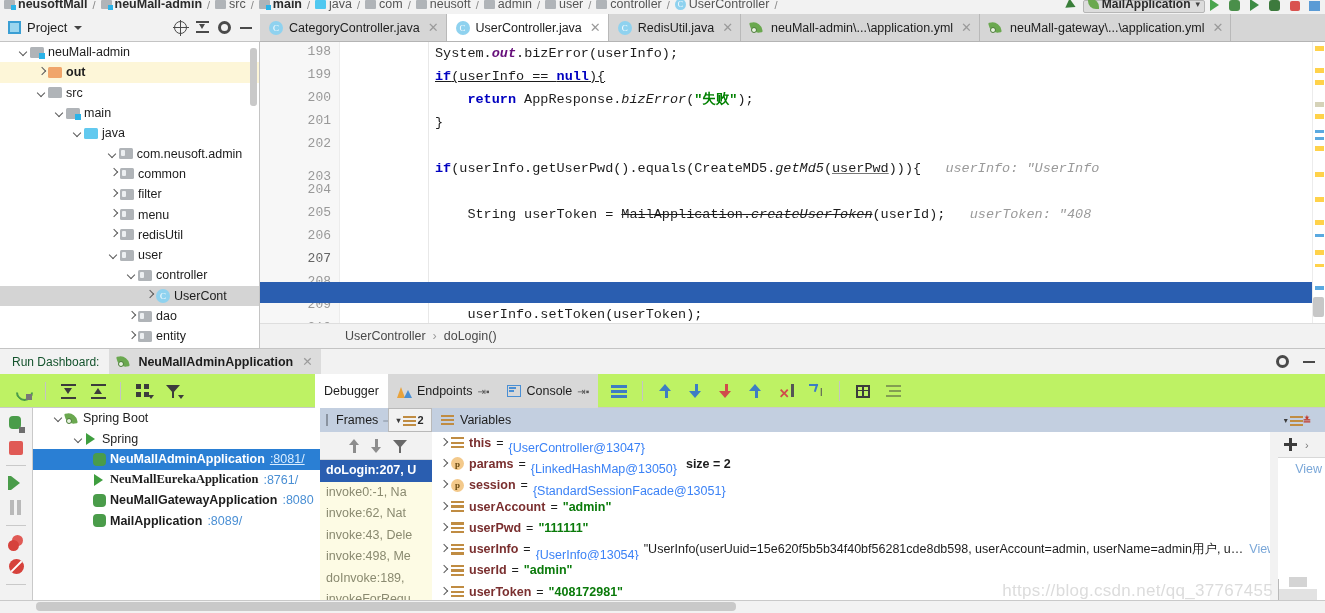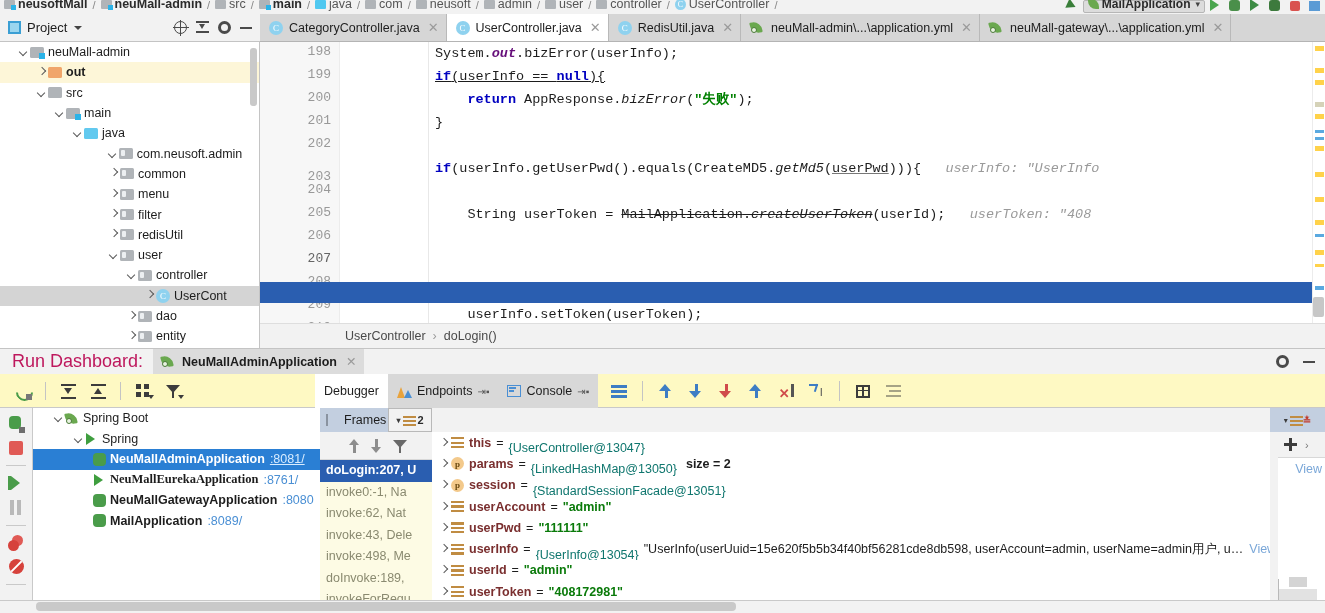--- a/index.html
+++ b/index.html
@@ -162,31 +162,31 @@
     font-size:12.5px; color:#4a4a4a; border-top:1px solid #dedede;
   }
   .ed-crumb .sep { margin:0 7px; color:#999; }
 
   
   .rd-header {
     position:absolute; left:0; top:348px; width:1325px; height:26px;
     background:#f2f2f2; border-top:1px solid #c4c4c4;
     display:flex; align-items:center;
   }
-  .rd-title { padding:0 10px 0 12px; font-size:18px; color:#be185d; }
+  .rd-title { padding:0 10px 0 12px; font-size:12px; color:#14532d; }
   .rd-tab {
     display:flex; align-items:center; gap:6px; height:26px; padding:0 8px;
     background:#dcdcdc; font-size:12.5px; font-weight:bold; color:#1d1d1d;
   }
   .rd-hdr-right { margin-left:auto; display:flex; align-items:center; gap:14px; padding-right:10px; }
 
   
   .dbg-toolbar {
     position:absolute; left:0; top:374px; width:1325px; height:34px;
-    background:#fef9c3; border-bottom:1px solid #c9c9c9;
+    background:#bef264; border-bottom:1px solid #c9c9c9;
   }
   .tb-left { position:absolute; left:0; top:0; width:315px; height:34px;
              display:flex; align-items:center; gap:0px; padding-left:8px; }
   .tb-sep { width:1px; height:18px; background:#c4c4c4; margin:0 7px; }
   .ic-rerun { width:17px;height:17px;position:relative; }
   .ic-rerun::before{content:"";position:absolute;left:1px;top:1px;width:13px;height:13px;
        border:2.4px solid #4a9c4a;border-radius:50%;border-right-color:transparent;border-top-color:transparent;
        transform:rotate(-45deg);}
   .ic-rerun::after{content:"";position:absolute;right:0px;bottom:0px;width:6px;height:6px;background:#777;}
   .ic-expall{ width:15px;height:15px;position:relative;}
@@ -257,21 +257,21 @@
   .ic-bps .c1{position:absolute;left:4px;top:0;width:11px;height:11px;border-radius:50%;background:#e05a55;}
   .ic-bps .c2{position:absolute;left:0;top:5px;width:11px;height:11px;border-radius:50%;background:#d6423c;}
   .ic-muteb{width:15px;height:15px;border-radius:50%;background:#d6423c;position:relative;overflow:hidden;}
   .ic-muteb::after{content:"";position:absolute;left:-2px;top:6px;width:20px;height:2.4px;background:#fff;
       transform:rotate(-45deg);}
   .ic-more{font-size:12px;color:#777;letter-spacing:-1px;}
 
   
   .frames-hdr {
     position:absolute; left:320px; top:408px; width:112px; height:24px;
-    background:#c3cfe0; display:flex; align-items:center; gap:12px; padding-left:6px;
+    background:#c3cfe0; display:flex; align-items:center; gap:4px; padding-left:6px;
     font-size:12.5px; color:#1d1d1d; border-right:1px solid #aab6c6;
   }
   .frames-hdr .shade { color:#8a93a0; }
   .thread-sel {
     position:absolute; left:388px; top:408px; width:44px; height:24px;
     background:#f2f2f2; border:1px solid #b9b9b9; display:flex; align-items:center;
     justify-content:center; gap:3px; font-size:11px; font-weight:bold; color:#2b2b2b;
   }
   .frames-toolbar {
     position:absolute; left:320px; top:432px; width:112px; height:28px;
@@ -312,21 +312,21 @@
   .v-arw::after { content:""; position:absolute; left:4px; top:3px; width:5px;height:5px;
       border-right:1.7px solid #5a5a5a;border-bottom:1.7px solid #5a5a5a;transform:rotate(-45deg); }
   .v-ic { width:13px;height:11px;flex:0 0 13px;margin-right:5px;position:relative; }
   .v-ic i{position:absolute;left:0;width:13px;height:2.2px;background:#c08c42;}
   .v-ic i:nth-child(1){top:0;} .v-ic i:nth-child(2){top:4.4px;} .v-ic i:nth-child(3){top:8.8px;}
   .v-ic.param { background:#f3c98b; border-radius:50%; width:13px;height:13px;
                 color:#6b4b12; font-size:9px; font-weight:bold; display:flex;
                 align-items:center; justify-content:center; font-family:"Liberation Serif",serif;}
   .v-name { color:#7a2f2f; font-weight:bold; }
   .v-eq { color:#1d1d1d; margin:0 5px; }
-  .v-obj { color:#0f766e;margin-top:11px; }
+  .v-obj { color:#3b82f6;margin-top:11px; }
   .v-str { color:#0a7a0a; font-weight:bold; }
   .v-size { color:#1d1d1d; font-weight:bold; margin-left:9px; }
   .v-plain { color:#1d1d1d; }
   .v-view { color:#7aa7d8; margin-left:6px; }
 
   
   .watch-hdr {
     position:absolute; left:1270px; top:408px; width:55px; height:24px;
     background:#c3cfe0; display:flex; align-items:center; justify-content:center;
   }
@@ -540,26 +540,26 @@
       <span class="tr-lbl">com.neusoft.admin</span>
     </div>
     <div class="tr-row" style="padding-left:108px;">
       <span class="arw-r"></span>
       <span class="fold pkg"></span>
       <span class="tr-lbl">common</span>
     </div>
     <div class="tr-row" style="padding-left:108px;">
       <span class="arw-r"></span>
       <span class="fold pkg"></span>
-      <span class="tr-lbl">menu</span>
+      <span class="tr-lbl">filter</span>
     </div>
     <div class="tr-row" style="padding-left:108px;">
       <span class="arw-r"></span>
       <span class="fold pkg"></span>
-      <span class="tr-lbl">filter</span>
+      <span class="tr-lbl">menu</span>
     </div>
     <div class="tr-row" style="padding-left:108px;">
       <span class="arw-r"></span>
       <span class="fold pkg"></span>
       <span class="tr-lbl">redisUtil</span>
     </div>
     <div class="tr-row" style="padding-left:108px;">
       <span class="arw-d"></span>
       <span class="fold pkg"></span>
       <span class="tr-lbl">user</span>
@@ -888,20 +888,28 @@
       <span style="font-weight:bold;">NeuMallGatewayApplication</span>
       <span style="color:#4a8fd4;margin-left:5px;">:8080</span>
     </div>
     <div class="tr-row" style="padding-left:60px;height:20.5px;">
       <span style="width:13px;height:13px;margin-right:4px;display:inline-block;background:#4a9c4a;border-radius:4px;"></span>
       <span style="font-weight:bold;">MailApplication</span>
       <span style="color:#4a8fd4;margin-left:5px;">:8089/</span>
     </div>
   </div>
 
+  <div class="vars-hdr">
+    <span class="ic-varlines">
+        <i></i>
+        <i></i>
+        <i></i>
+      </span>
+    <span>Variables</span>
+  </div>
   <div class="vars-body">
     <div class="v-row">
       <span class="v-arw"></span>
       <span class="v-ic">
           <i></i>
           <i></i>
           <i></i>
         </span>
       <span class="v-name">this</span>
       <span class="v-eq">=</span>
@@ -992,20 +1000,21 @@
     <span style="color:#c0392b;font-weight:bold;font-size:10px;margin-left:2px;">≛</span>
   </div>
   <div class="watch-tb">
     <span class="ic-plus"></span>
     <span style="color:#777;font-size:11px;">›</span>
   </div>
   <div class="watch-body">
     <span class="watch-view">View</span>
   </div>
 
+  <div class="watermark">https://blog.csdn.net/qq_37767455</div>
   <div class="wm-box"></div>
   <div class="wm-box2"></div>
   <div class="vline-right"></div>
   <div class="bottom-bar">
     <div class="hscroll"></div>
   </div>
 
 </div>
 
 </body></html>

